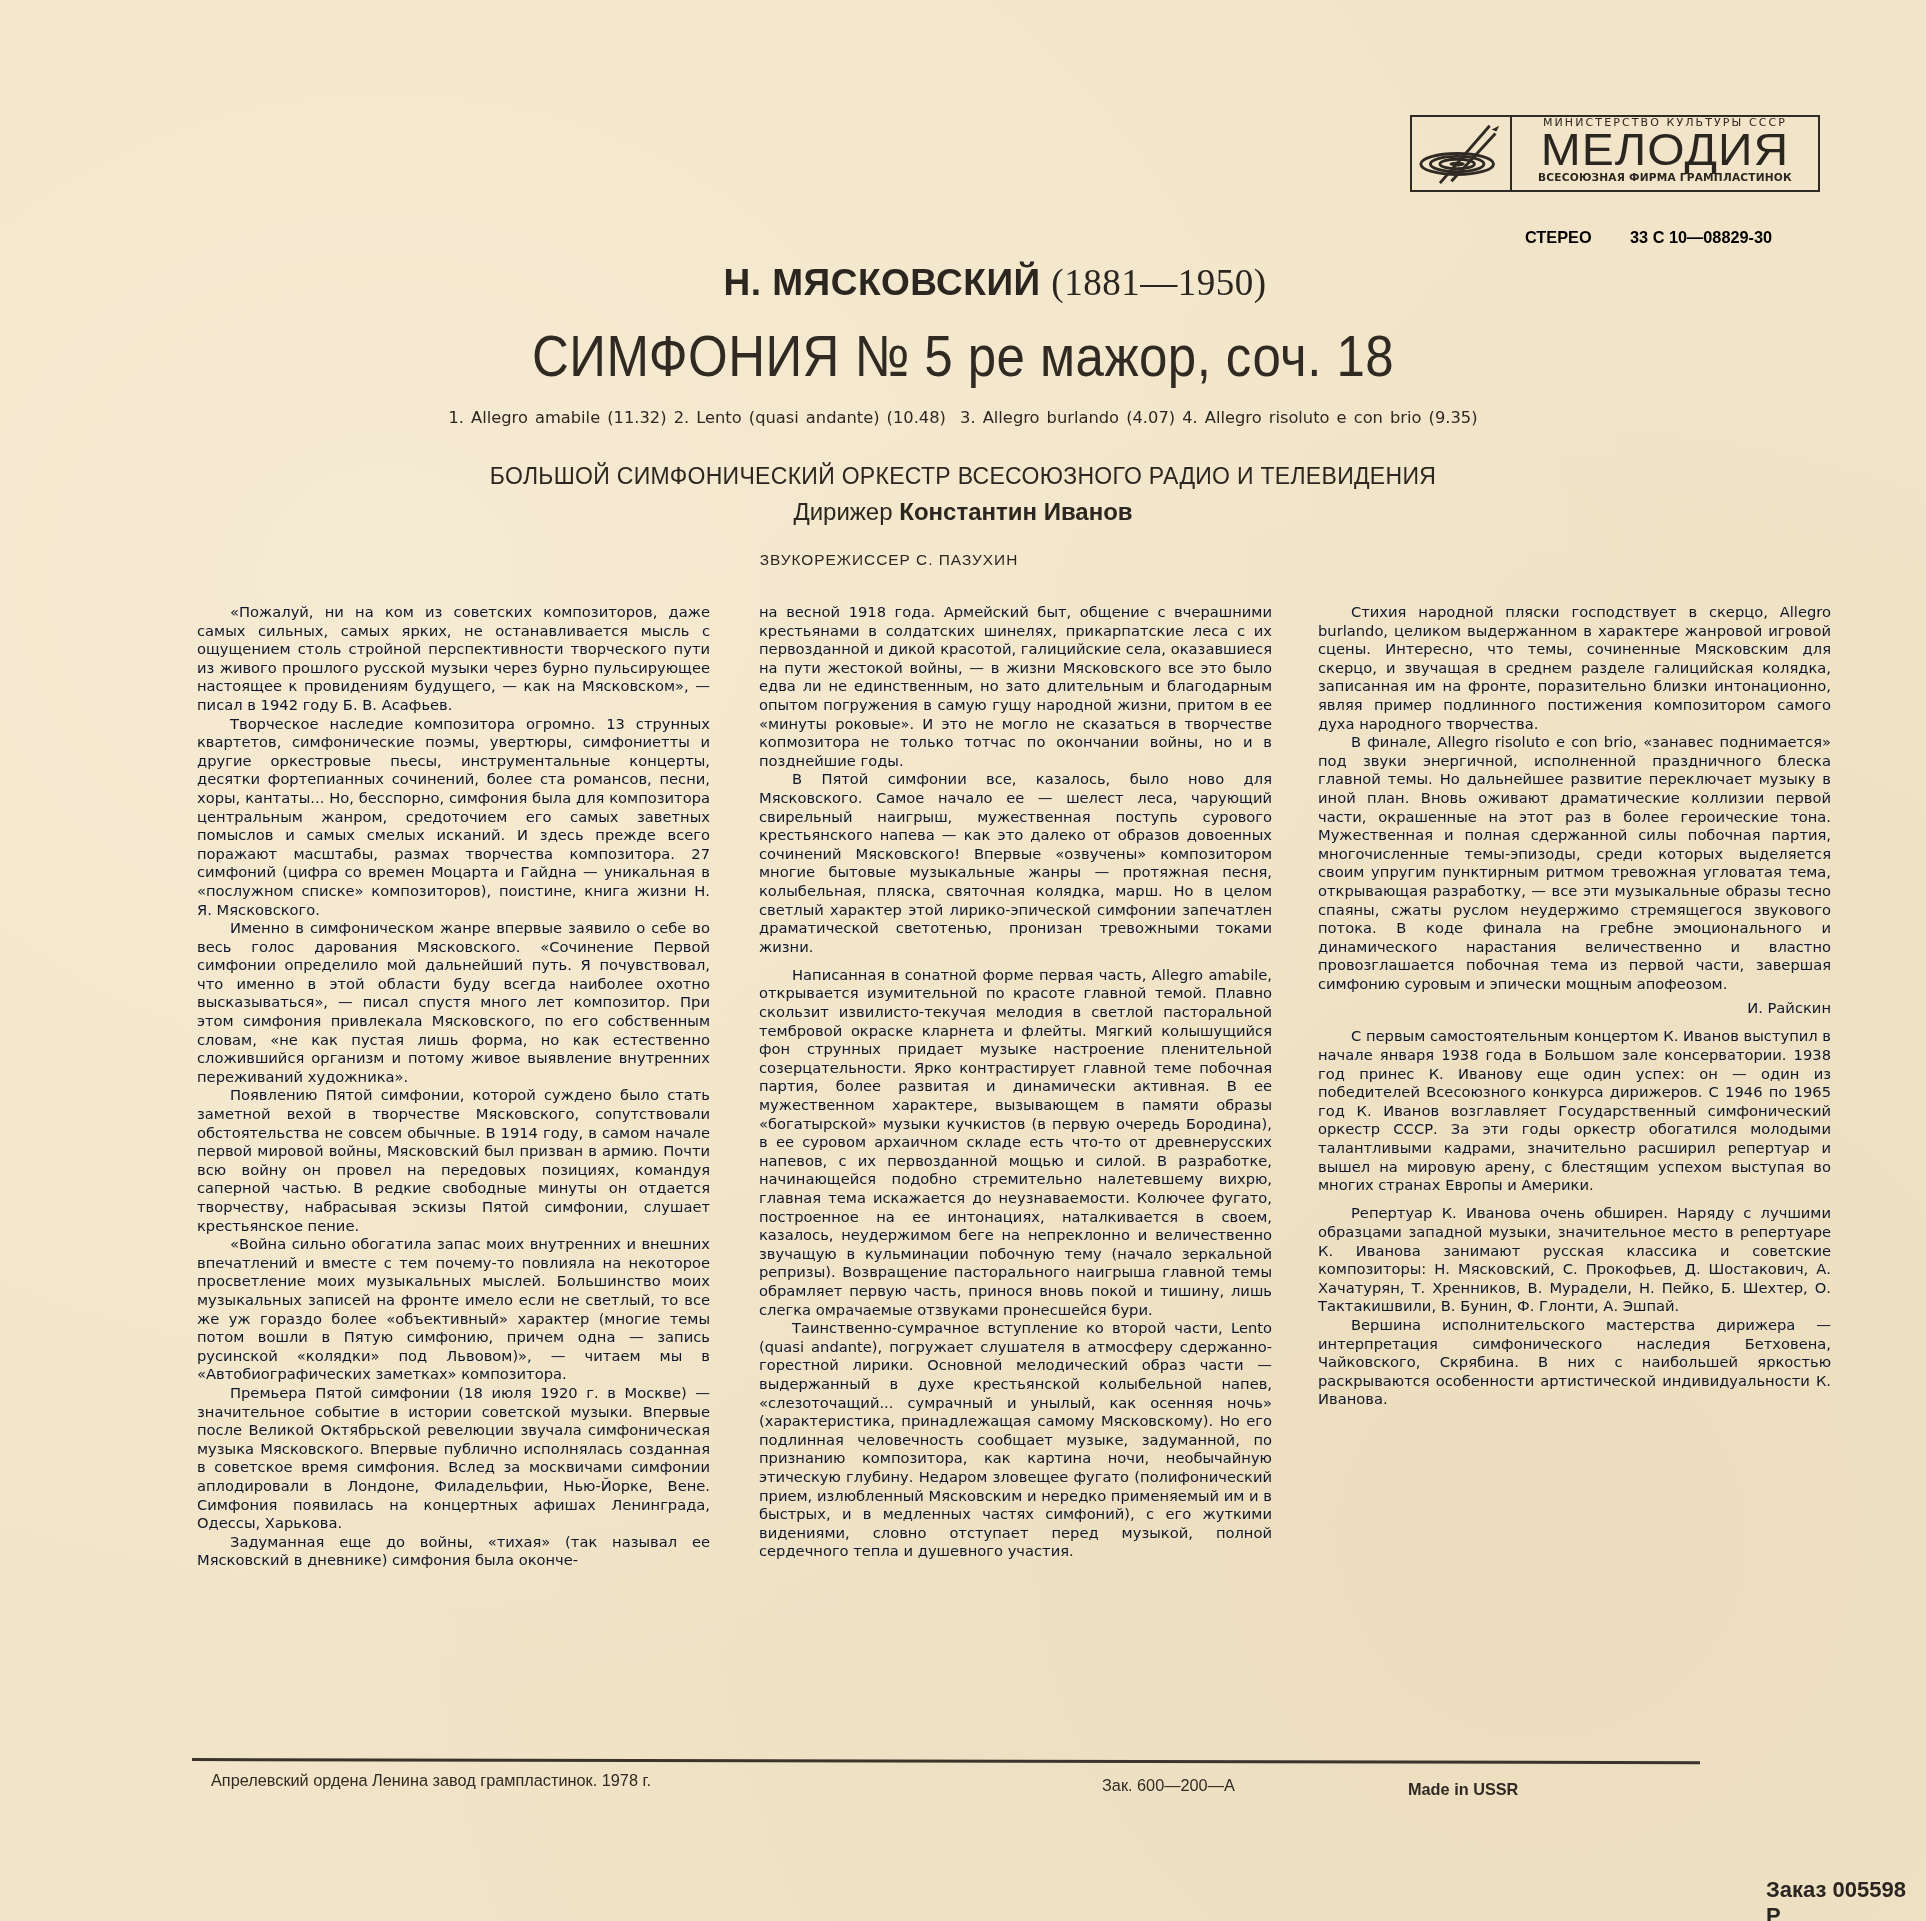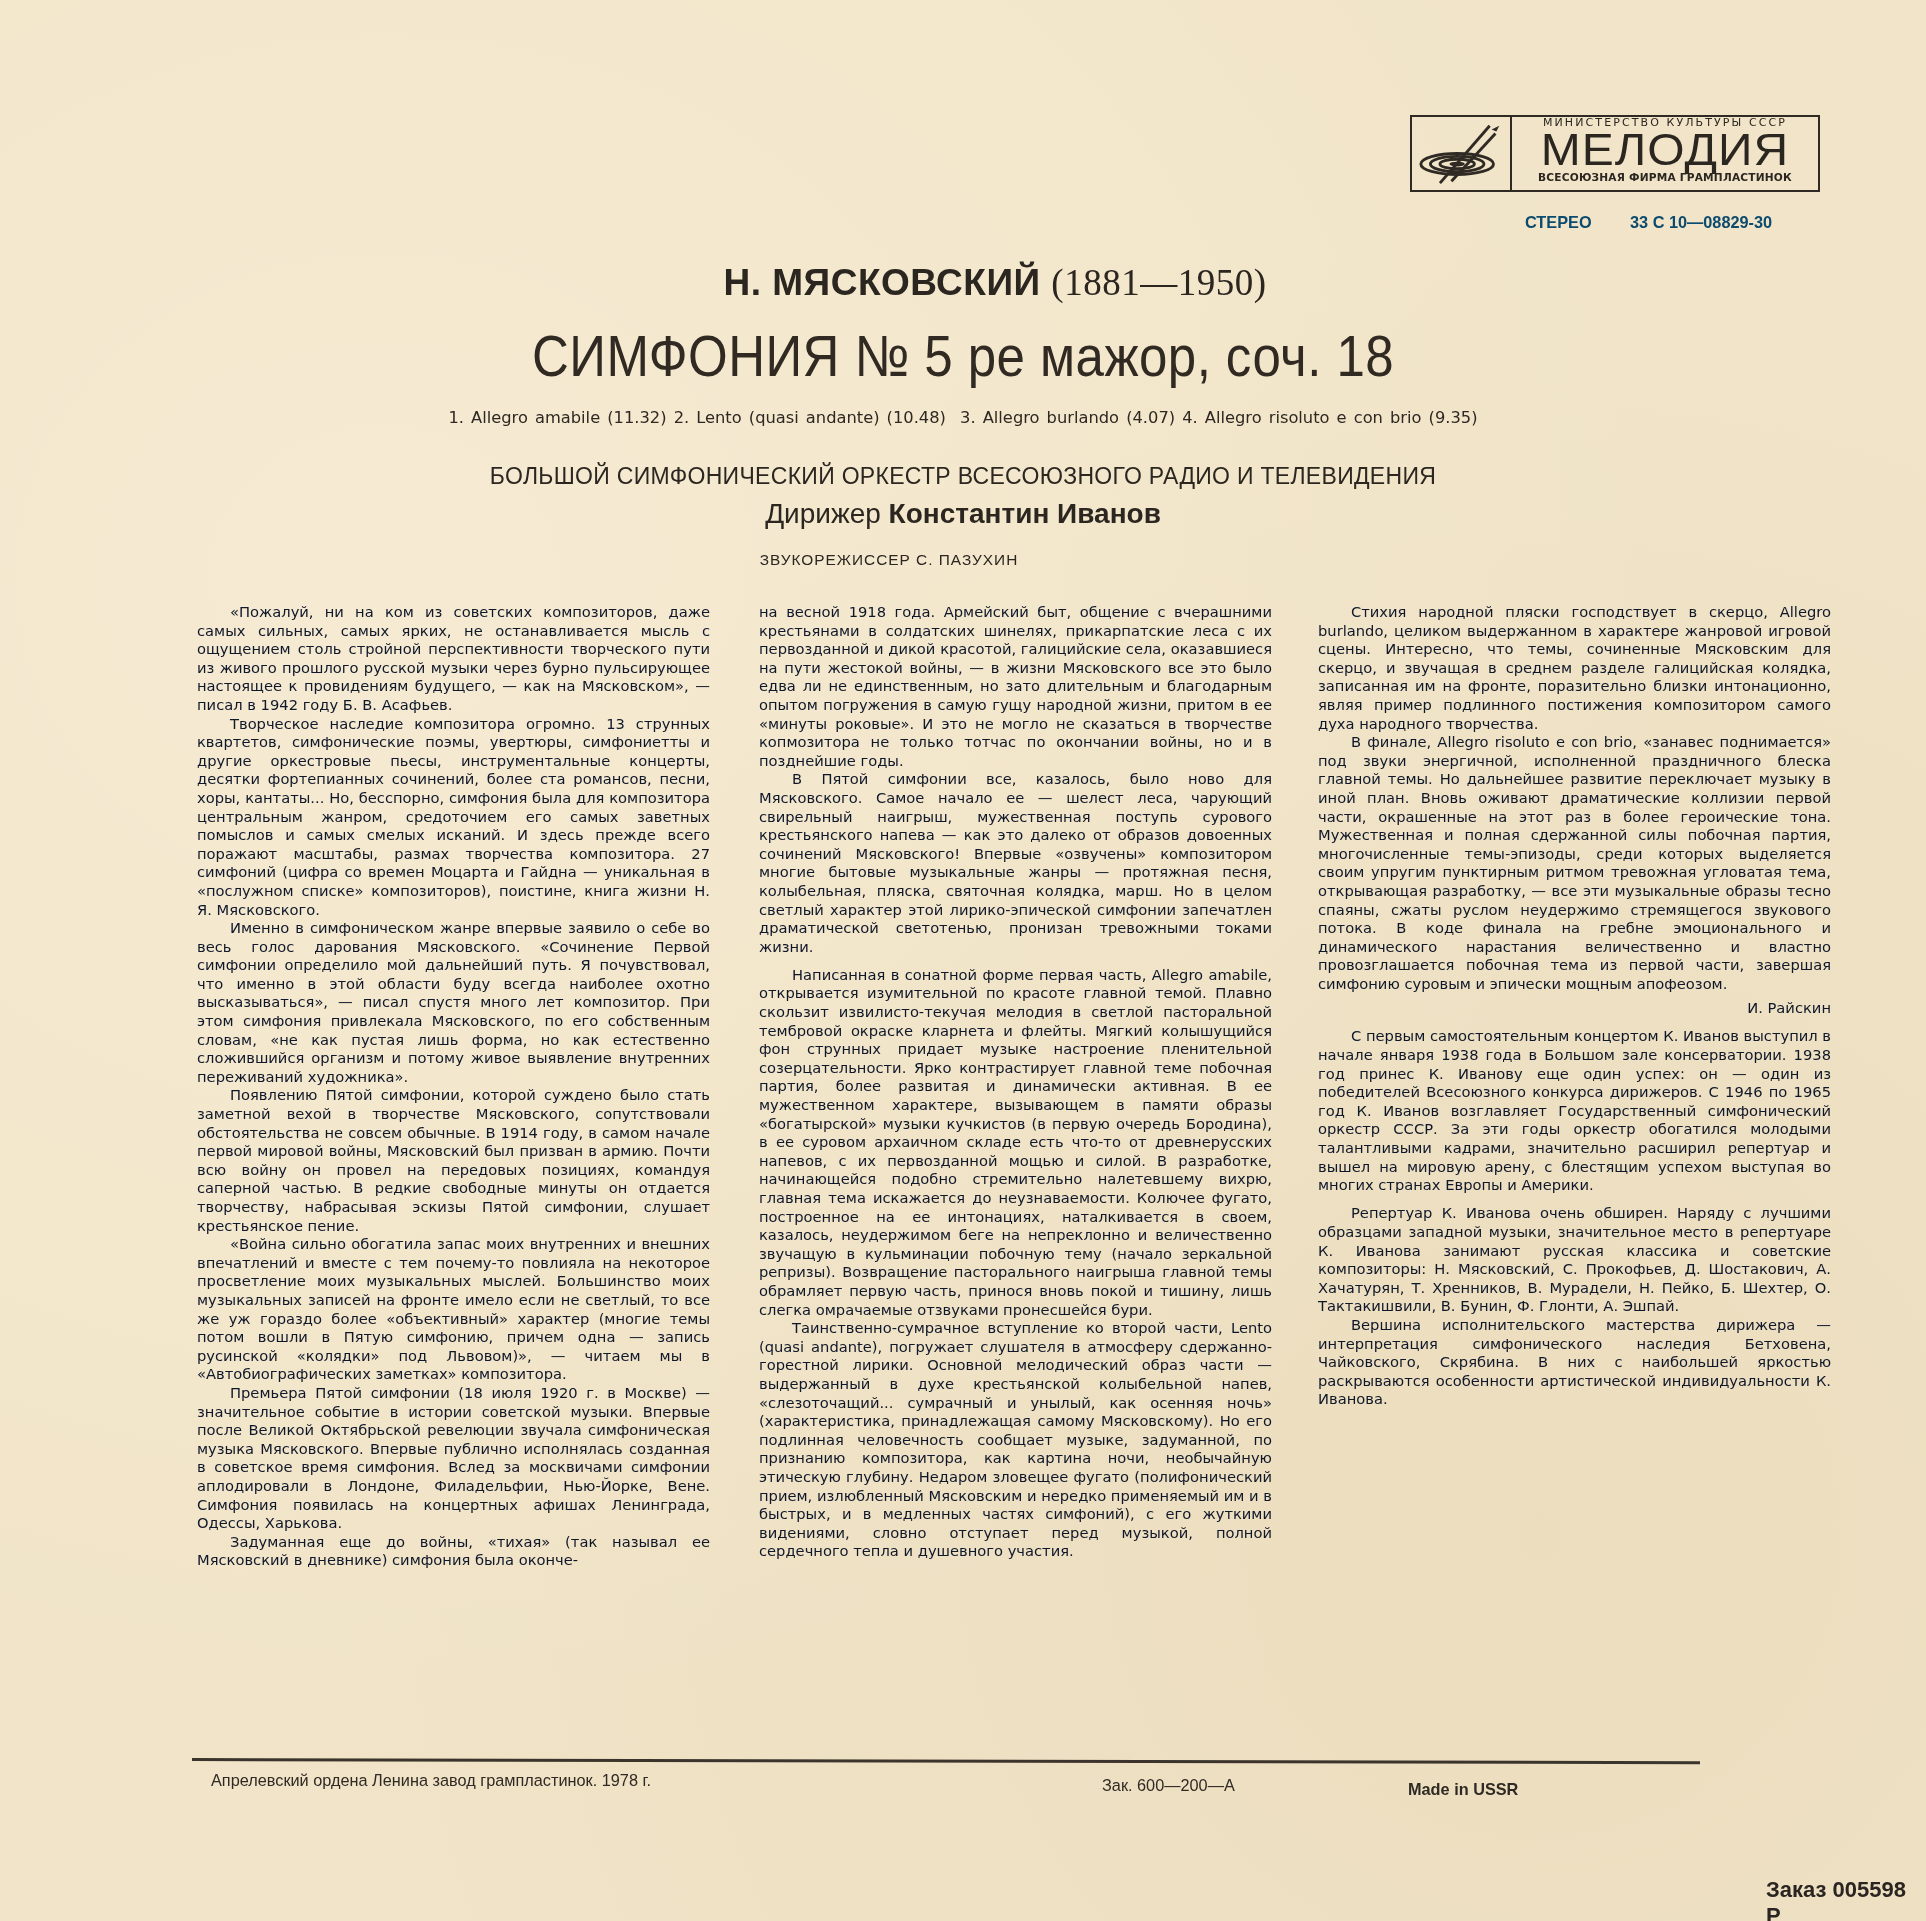--- a/index.html
+++ b/index.html
@@ -14,28 +14,28 @@
   }
   .logo-box {
     position: absolute; left: 1410px; top: 115px; width: 410px; height: 77px;
     border: 2.9px solid #2f2a24; display: flex; box-sizing: border-box;
   }
   .logo-mark { width: 98px; border-right: 2.9px solid #2f2a24; display: flex; align-items: center; justify-content: center; }
   .logo-text { flex: 1; display: flex; flex-direction: column; align-items: center; justify-content: flex-start; line-height: 1; }
   .logo-ministry { font-family: "DejaVu Sans", sans-serif; font-size: 11px; letter-spacing: 2.1px; }
   .logo-name { font-family: "Liberation Sans", sans-serif; font-size: 48px; letter-spacing: 1px; font-weight: 400; transform: scaleY(0.92); margin: -1.9px 0 -1.9px; }
   .logo-firm { font-family: "DejaVu Sans", sans-serif; font-size: 10.6px; font-weight: bold; letter-spacing: 0.2px; }
-  .catalog { position: absolute; top: 213px; font-family: "Liberation Sans", sans-serif; font-size: 16.3px; font-weight: bold; color: #0c4a6e; }
+  .catalog { position: absolute; top: 228px; font-family: "Liberation Sans", sans-serif; font-size: 16.3px; font-weight: bold; color: #000000; }
   .composer { position: absolute; top: 261px; left: 0; width: 1926px; text-align: center; font-family: "Liberation Sans", sans-serif; font-size: 37px; letter-spacing: 0.5px; padding-left: 32px; }
   .composer b { font-weight: bold; }
   .composer span.years { font-family: "Liberation Serif", serif; font-weight: normal; font-size: 37px; }
   .work-title { position: absolute; top: 322px; left: 0; width: 1926px; text-align: center; font-family: "Liberation Sans", sans-serif; font-size: 58px; font-weight: normal; transform: scaleX(0.88); transform-origin: center; letter-spacing: 0.5px; color: #302a23; }
   .tracks { position: absolute; top: 408px; left: 0; width: 1926px; text-align: center; font-family: "DejaVu Sans", sans-serif; font-size: 16.3px; word-spacing: 1.9px; color: #2e2822; }
   .orchestra { position: absolute; top: 463px; left: 0; width: 1926px; text-align: center; font-family: "Liberation Sans", sans-serif; font-size: 23px; letter-spacing: 0.3px; }
-  .conductor { position: absolute; top: 498px; left: 0; width: 1926px; text-align: center; font-family: "Liberation Sans", sans-serif; font-size: 28px; }
+  .conductor { position: absolute; top: 498px; left: 0; width: 1926px; text-align: center; font-family: "Liberation Sans", sans-serif; font-size: 24px; }
   .conductor b { font-weight: bold; }
   .engineer { position: absolute; top: 551px; left: 0; width: 1778px; text-align: center; font-family: "Liberation Sans", sans-serif; font-size: 15.4px; letter-spacing: 1px; }
   .col { position: absolute; top: 603px; width: 513px; font-family: "DejaVu Sans", sans-serif; font-size: 14.7px; line-height: 18.6px; text-align: justify; color: #0f172a; }
   .col p { margin: 0; text-indent: 33px; }
   .col p.cont { text-indent: 0; }
   .col p.sign { text-align: right; text-indent: 0; margin-top: 5.8px; }
   .col p.gap { margin-top: 9.6px; }
   #col1 { left: 197px; }
   #col2 { left: 759px; }
   #col3 { left: 1318px; }

